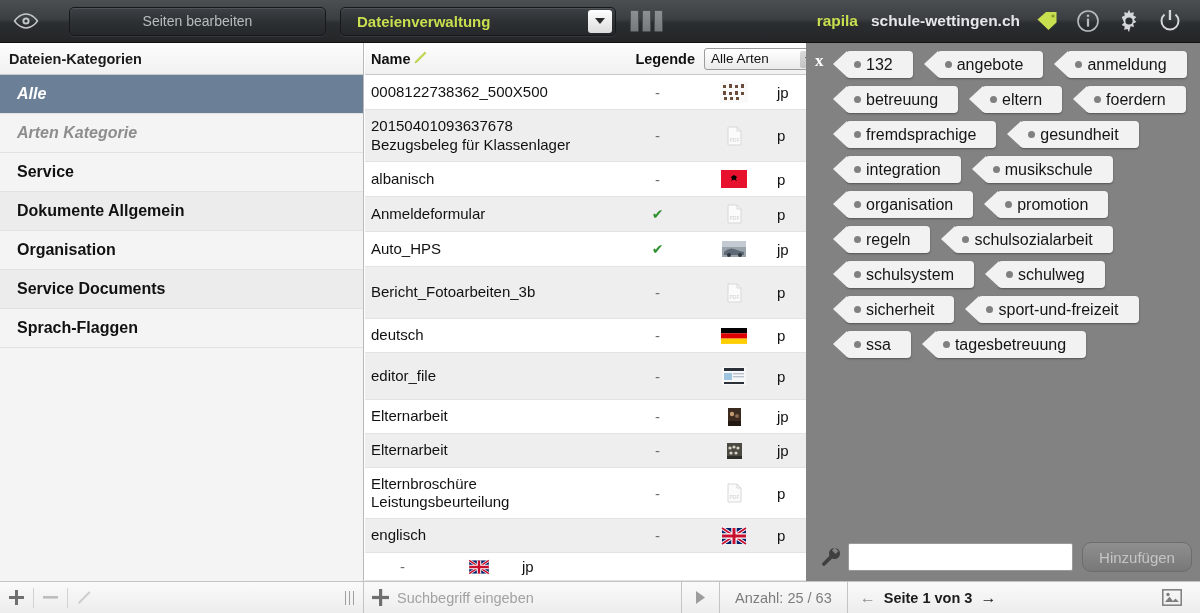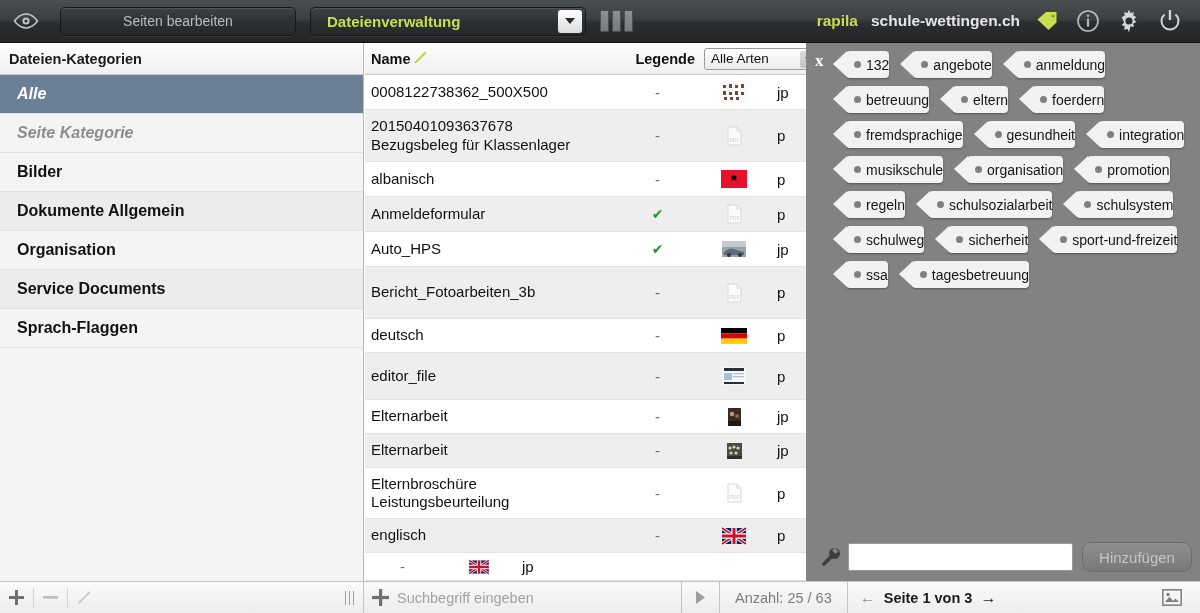--- a/index.html
+++ b/index.html
@@ -22,21 +22,21 @@
   }
   .eye-btn svg { display: block; }
   .tb-btn {
     height: 29px; border-radius: 5px;
     background: linear-gradient(to bottom, #3e4246, #2d3134 50%, #25282b);
     border: 1px solid #16181a;
     box-shadow: inset 0 1px 0 rgba(255,255,255,0.10), 0 1px 0 rgba(255,255,255,0.07);
     display: flex; align-items: center; justify-content: center;
     color: #b9bdc0; font-size: 14px;
   }
-  .tb-seiten { width: 236px; margin-left: 8px; }
+  .tb-seiten { width: 257px; margin-left: 17px; }
   .tb-select {
     width: 276px; margin-left: 14px; position: relative; justify-content: flex-start;
     padding-left: 16px; color: #c8df4f; font-size: 15px; font-weight: bold;
   }
   .tb-select .caret-box {
     position: absolute; right: 3px; top: 2px; width: 24px; height: 23px;
     background: linear-gradient(to bottom, #ffffff, #dcdcdc);
     border-radius: 3px; display: flex; align-items: center; justify-content: center;
   }
   .tb-select .caret-box i {
@@ -129,22 +129,22 @@
     font-size: 17px; font-weight: bold; font-family: "Liberation Serif", serif;
   }
   .tp-tags {
     position: absolute; left: 26px; top: 6px; right: 6px;
     display: flex; flex-wrap: wrap; align-content: flex-start;
     gap: 8px 10px; padding-top: 2px;
   }
   .tag {
     position: relative; height: 27px; margin-left: 14px;
     background: #f2f2f2; border-radius: 4px;
-    display: flex; align-items: center; padding: 0 0 0 8px;
-    font-size: 14px; color: #151515;
+    display: flex; align-items: center; padding: 0 20px 0 8px;
+    font-size: 16px; color: #151515;
     box-shadow: 0 1px 2px rgba(0,0,0,0.35);
   }
   .tag::before {
     content: ""; position: absolute; left: -13px; top: 0;
     width: 0; height: 0;
     border-top: 13.5px solid transparent;
     border-bottom: 13.5px solid transparent;
     border-right: 14px solid #f2f2f2;
   }
   .tag .dot {
@@ -254,24 +254,24 @@
       </span>
     </div>
   </div>
 
   <div class="sidebar">
     <div class="side-head">Dateien-Kategorien</div>
     <div class="side-item sel">
       <span>Alle</span>
     </div>
     <div class="side-item muted">
-      <span>Seite Kategorie</span>
+      <span>Arten Kategorie</span>
     </div>
     <div class="side-item">
-      <span>Bilder</span>
+      <span>Service</span>
     </div>
     <div class="side-item alt">
       <span>Dokumente Allgemein</span>
     </div>
     <div class="side-item">
       <span>Organisation</span>
     </div>
     <div class="side-item alt">
       <span>Service Documents</span>
     </div>

